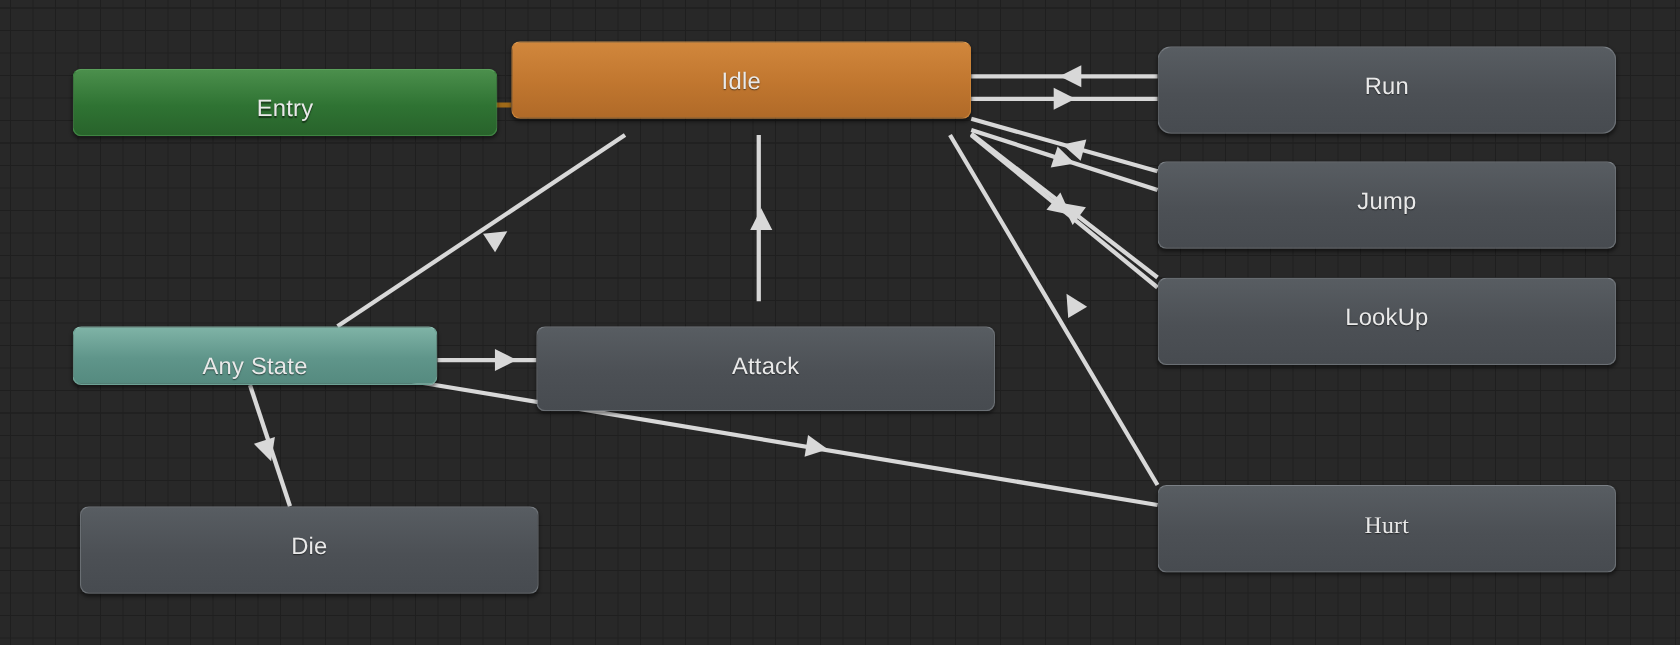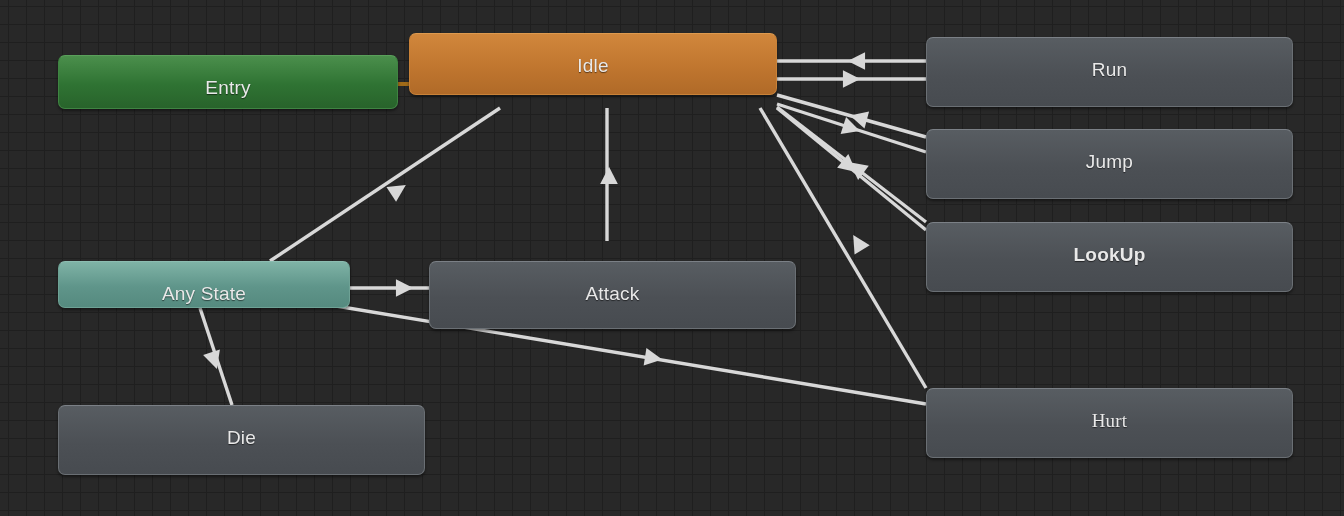--- a/index.html
+++ b/index.html
@@ -113,36 +113,36 @@
       </g>
   </svg>
 
   <div id="nodes-layer">
       <div class="node node-entry" style="left: 58px; top: 55px; width: 340px; height: 54px;">
         <span class="node-label">Entry</span>
       </div>
       <div class="node node-orange" style="left: 409px; top: 33px; width: 368px; height: 62px;">
         <span class="node-label">Idle</span>
       </div>
-      <div class="node node-default" style="left: 926px; top: 37px; width: 367px; height: 70px;">
+      <div class="node node-default" style="left: 926px; top: 37px; width: 367px; height: 70px; border-radius: 11px;">
         <span class="node-label">Run</span>
       </div>
       <div class="node node-default" style="left: 926px; top: 129px; width: 367px; height: 70px;">
         <span class="node-label">Jump</span>
       </div>
-      <div class="node node-default" style="left: 926px; top: 222px; width: 367px; height: 70px; font-weight: bold;">
+      <div class="node node-default" style="left: 926px; top: 222px; width: 367px; height: 70px;">
         <span class="node-label">LookUp</span>
       </div>
       <div class="node node-default" style="left: 926px; top: 388px; width: 367px; height: 70px; font-family: Liberation Serif, serif;">
         <span class="node-label">Hurt</span>
       </div>
       <div class="node node-any" style="left: 58px; top: 261px; width: 292px; height: 47px;">
         <span class="node-label">Any State</span>
       </div>
       <div class="node node-default" style="left: 429px; top: 241px; width: 367px; height: 68px; margin-top: 20px;">
         <span class="node-label">Attack</span>
       </div>
-      <div class="node node-default" style="left: 58px; top: 405px; width: 367px; height: 70px;">
+      <div class="node node-default" style="left: 64px; top: 405px; width: 367px; height: 70px;">
         <span class="node-label">Die</span>
       </div>
     </div>
 
 </div>
 
 </body></html>

